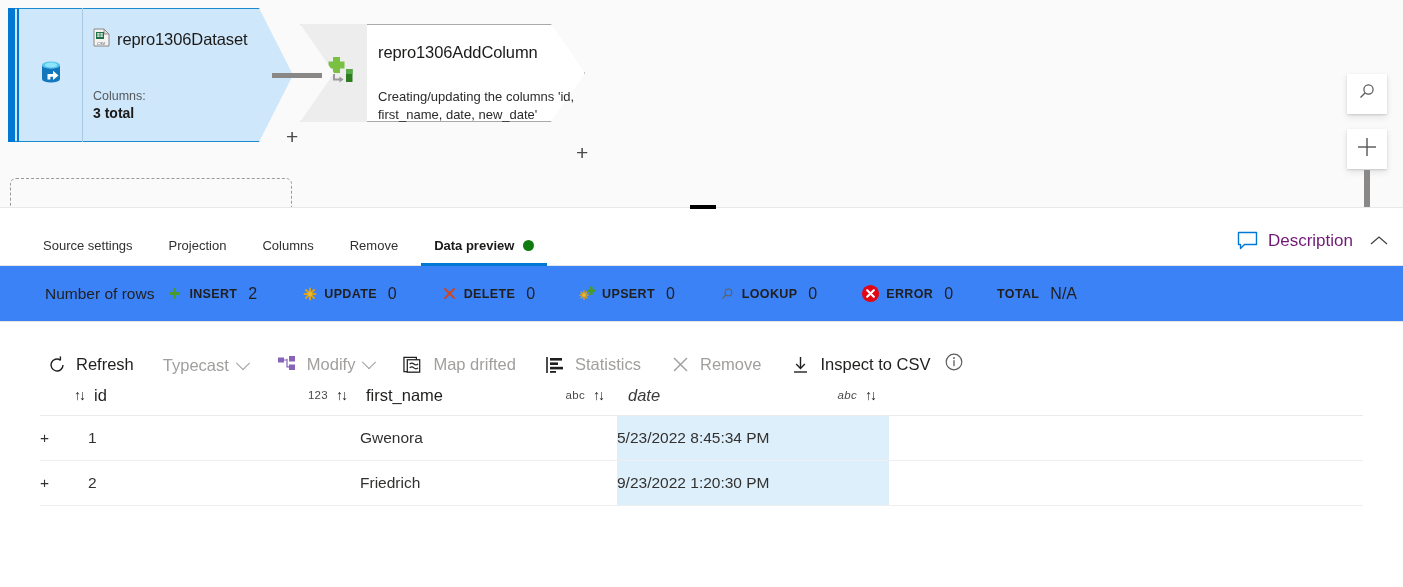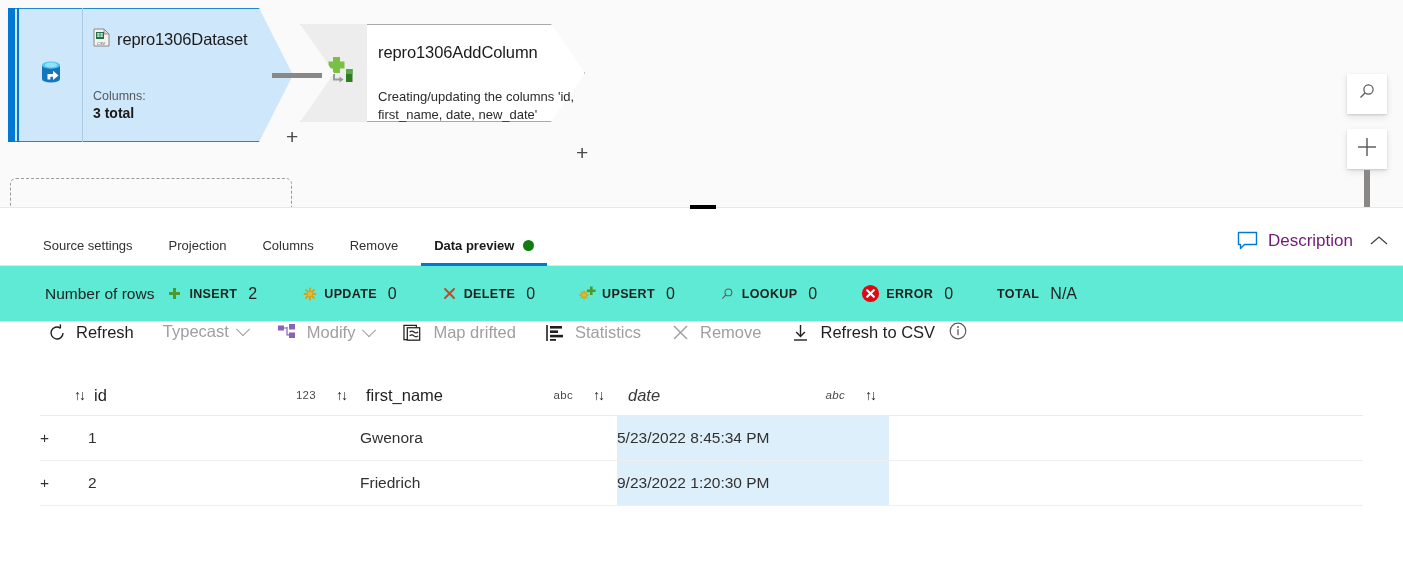--- a/index.html
+++ b/index.html
@@ -216,21 +216,21 @@
     display: flex; align-items: center; gap: 16px;
   }
   .desc-btn {
     display: flex; align-items: flex-start; gap: 10px;
     font-size: 17px; color: #701a75;
   }
 
   
   .statsbar {
     height: 56px;
-    background: #5eead4;
+    background: #3b82f6;
     border-bottom: 1px solid #e5e5e5;
     display: flex;
     align-items: center;
     padding-left: 45px;
     box-sizing: border-box;
     font-size: 15px;
   }
   .stats-label {
     color: #201f1e;
     font-size: 15.5px;
@@ -257,21 +257,21 @@
     font-size: 16px;
     color: #201f1e;
     margin-left: 11px;
   }
   .stat.total { margin-right: 0; }
 
   
   .toolbar {
     height: 53px;
     display: flex;
-    align-items: flex-start;
+    align-items: flex-end;
     padding-left: 46px;
     box-sizing: border-box;
   }
   .tbtn {
     display: flex; align-items: center; gap: 9px;
     font-size: 16.5px;
     color: #201f1e;
     margin-right: 29px;
     white-space: nowrap;
   }
@@ -306,21 +306,21 @@
     font-size: 16px;
     color: #201f1e;
   }
   .th-inner {
     display: flex; align-items: center;
     height: 40px;
   }
   .th-name { font-size: 16.5px; color: #201f1e; }
   .th-name.highlight { color: #3a3a3a; }
   .th-meta {
-    display: flex; align-items: center; gap: 20px;
+    display: flex; align-items: center; gap: 8px;
     margin-left: auto;
     padding-right: 14px;
   }
   .type-tag {
     font-size: 11.5px;
     color: #4a4a4a;
     letter-spacing: 0.3px;
   }
   .sort-icon {
     color: #201f1e;
@@ -633,21 +633,21 @@
     </div>
 
     <div class="tbtn" style="margin-right:14px">
       <span class="ticon">
         <svg width="19" height="20" viewBox="0 0 19 20">
           <line x1="9.5" y1="2" x2="9.5" y2="13" stroke="#201f1e" stroke-width="1.4"></line>
           <path d="M5.2 9 L9.5 13.4 L13.8 9" fill="none" stroke="#201f1e" stroke-width="1.4"></path>
           <line x1="3" y1="17" x2="16" y2="17" stroke="#201f1e" stroke-width="1.4"></line>
         </svg>
       </span>
-      <span>Refresh to CSV</span>
+      <span>Inspect to CSV</span>
     </div>
 
     <span class="ticon">
       <svg width="18" height="18" viewBox="0 0 18 18">
         <circle cx="9" cy="9" r="7.8" fill="none" stroke="#605e5c" stroke-width="1.2"></circle>
         <circle cx="9" cy="5" r="0.95" fill="#605e5c"></circle>
         <rect x="8.35" y="7.2" width="1.3" height="6" fill="#605e5c"></rect>
       </svg>
     </span>
   </div>

